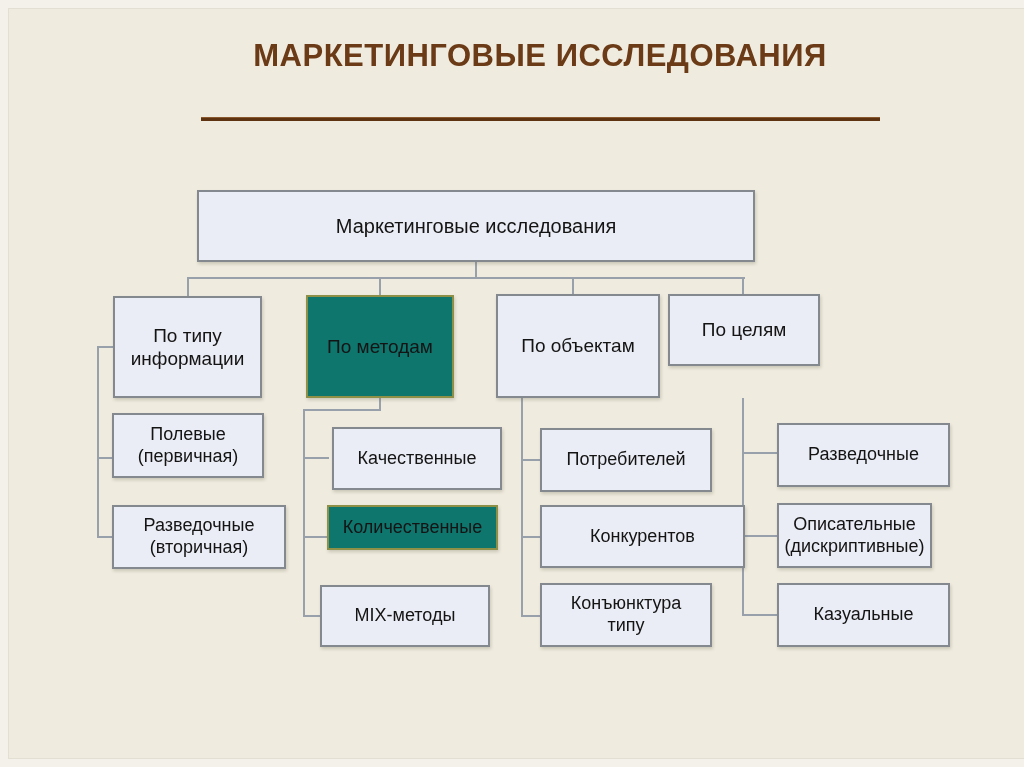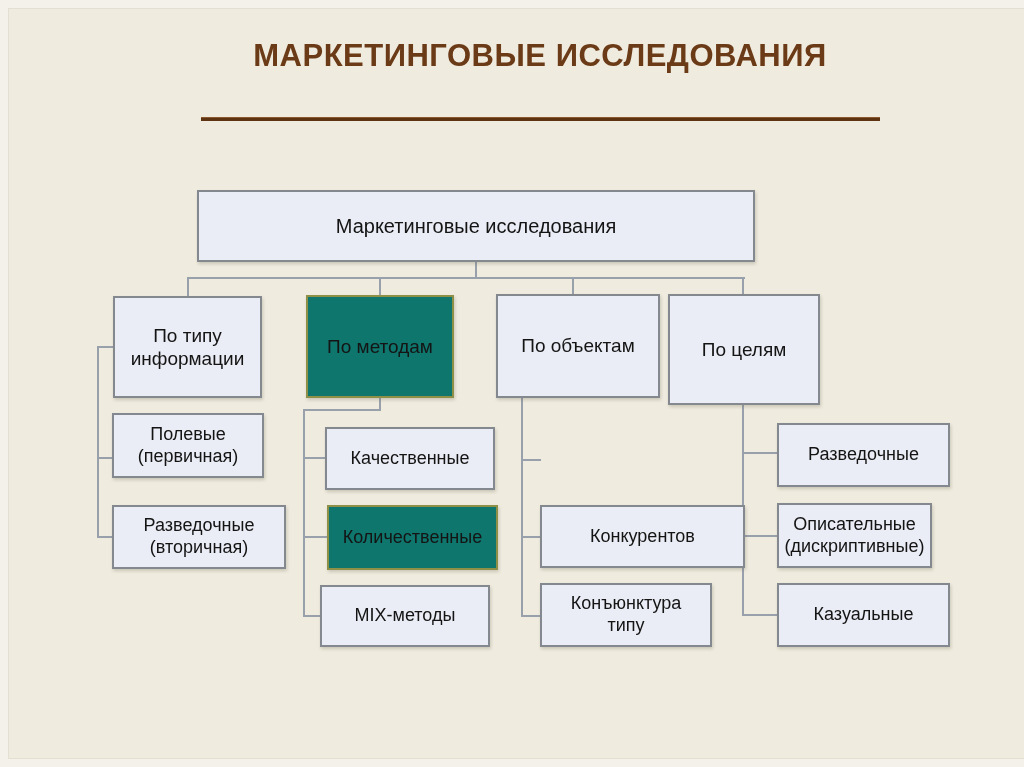--- a/index.html
+++ b/index.html
@@ -105,43 +105,46 @@
     <div class="node branch-node" style="left:113px;top:296px;width:149px;height:102px">
       <span>По типу
 информации</span>
     </div>
     <div class="node branch-node hl" style="left:306px;top:295px;width:148px;height:103px">
       <span>По методам</span>
     </div>
     <div class="node branch-node" style="left:496px;top:294px;width:164px;height:104px">
       <span>По объектам</span>
     </div>
-    <div class="node branch-node" style="left:668px;top:294px;width:152px;height:111px">
+    <div class="node branch-node" style="left:668px;top:294px;width:152px;height:72px">
       <span>По целям</span>
     </div>
 
     <div class="node child-node" style="left:112px;top:413px;width:152px;height:65px">
       <span>Полевые
 (первичная)</span>
     </div>
     <div class="node child-node" style="left:112px;top:505px;width:174px;height:64px">
       <span>Разведочные
 (вторичная)</span>
     </div>
 
-    <div class="node child-node" style="left:325px;top:427px;width:170px;height:63px">
+    <div class="node child-node" style="left:332px;top:427px;width:170px;height:63px">
       <span>Качественные</span>
     </div>
-    <div class="node child-node hl" style="left:327px;top:505px;width:171px;height:65px">
+    <div class="node child-node hl" style="left:327px;top:505px;width:171px;height:45px">
       <span>Количественные</span>
     </div>
     <div class="node child-node" style="left:320px;top:585px;width:170px;height:62px">
       <span>MIX-методы</span>
     </div>
 
+    <div class="node child-node" style="left:540px;top:428px;width:172px;height:64px">
+      <span>Потребителей</span>
+    </div>
     <div class="node child-node" style="left:540px;top:505px;width:205px;height:63px">
       <span>Конкурентов</span>
     </div>
     <div class="node child-node" style="left:540px;top:583px;width:172px;height:64px">
       <span>Конъюнктура
 типу</span>
     </div>
 
     <div class="node child-node" style="left:777px;top:423px;width:173px;height:64px">
       <span>Разведочные</span>

